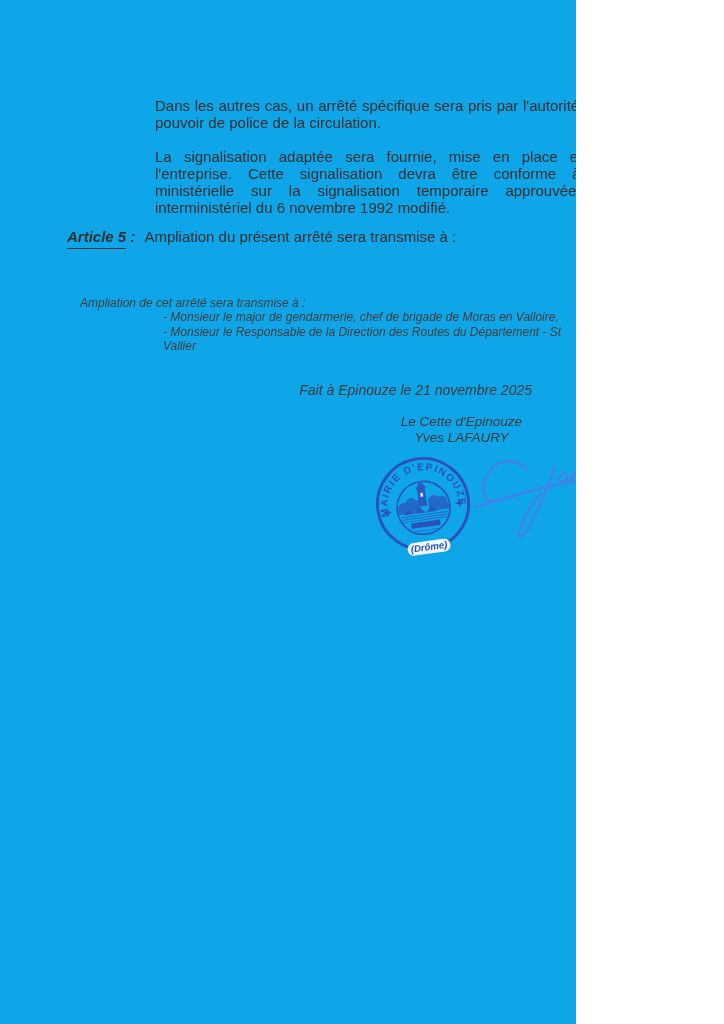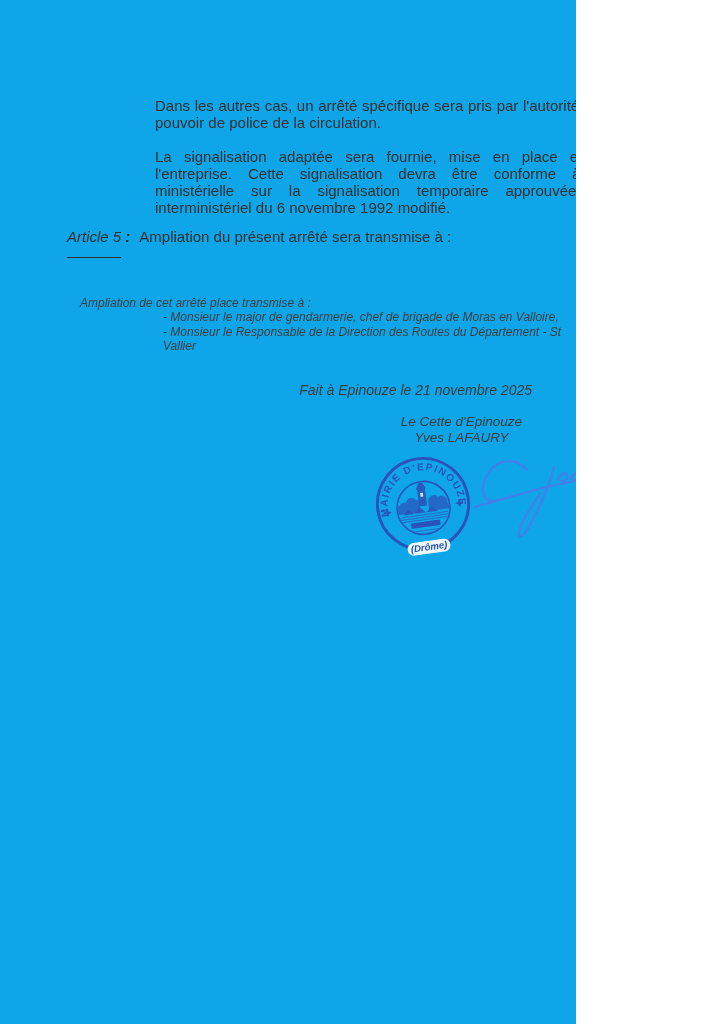--- a/index.html
+++ b/index.html
@@ -31,24 +31,24 @@
   .para-2 { top: 148px; }
   .article-line {
     position: absolute;
     left: 67px;
     top: 228px;
     font-size: 15px;
     line-height: 17px;
     white-space: nowrap;
   }
   .article-label {
-    font-weight: normal;
+    font-weight: bold;
     font-style: italic;
     border-bottom: 1.5px solid var(--text-color);
-    padding-bottom: 12px;
+    padding-bottom: 3px;
   }
   .article-sep { font-weight: bold; font-style: italic; }
   .article-text { margin-left: 9px; }
   .ampliation {
     position: absolute;
     left: 80px;
     top: 296px;
     font-size: 12px;
     line-height: 14.4px;
     font-style: italic;
@@ -122,21 +122,21 @@
 
   <p class="body-para para-1">Dans les autres cas, un arrêté spécifique sera pris par l'autorité détentrice du pouvoir de police de la circulation.</p>
 
   <p class="body-para para-2">La signalisation adaptée sera fournie, mise en place et retirée par l'entreprise. Cette signalisation devra être conforme à l'instruction ministérielle sur la signalisation temporaire approuvée par arrêté interministériel du 6 novembre 1992 modifié.</p>
 
   <div class="article-line">
     <span class="article-label">Article 5</span><span class="article-sep"> :</span><span class="article-text">Ampliation du présent arrêté sera transmise à :</span>
   </div>
 
   <div class="ampliation">
-    <div class="ampliation-intro">Ampliation de cet arrêté place transmise à :</div>
+    <div class="ampliation-intro">Ampliation de cet arrêté sera transmise à :</div>
     <div class="ampliation-item">- Monsieur le major de gendarmerie, chef de brigade de Moras en Valloire,</div>
     <div class="ampliation-item">- Monsieur le Responsable de la Direction des Routes du Département - St Vallier</div>
   </div>
 
   <div class="closing-date">Fait à Epinouze le 21 novembre 2025</div>
 
   <div class="closing-signer">
     <div>Le Cette d'Epinouze</div>
     <div>Yves LAFAURY</div>
   </div>

